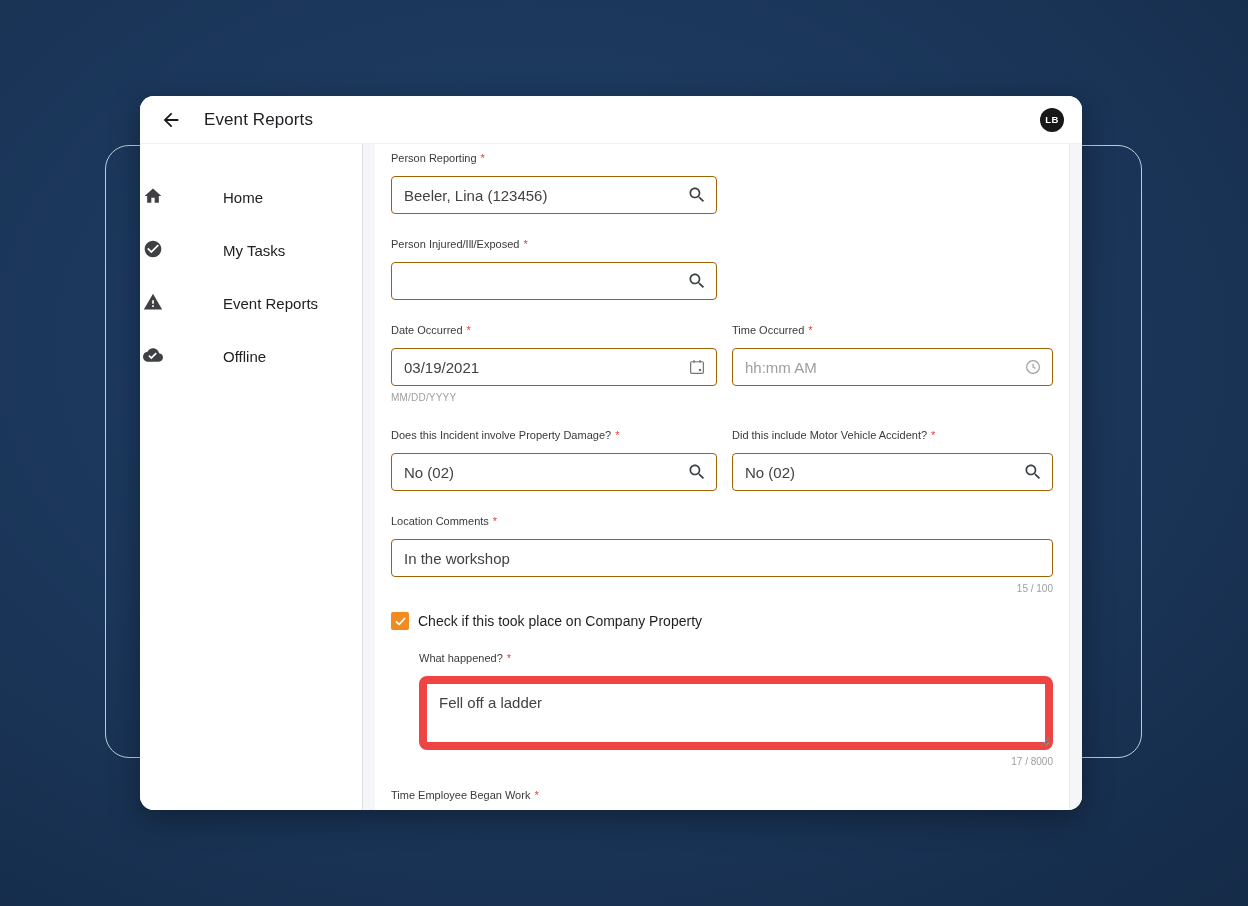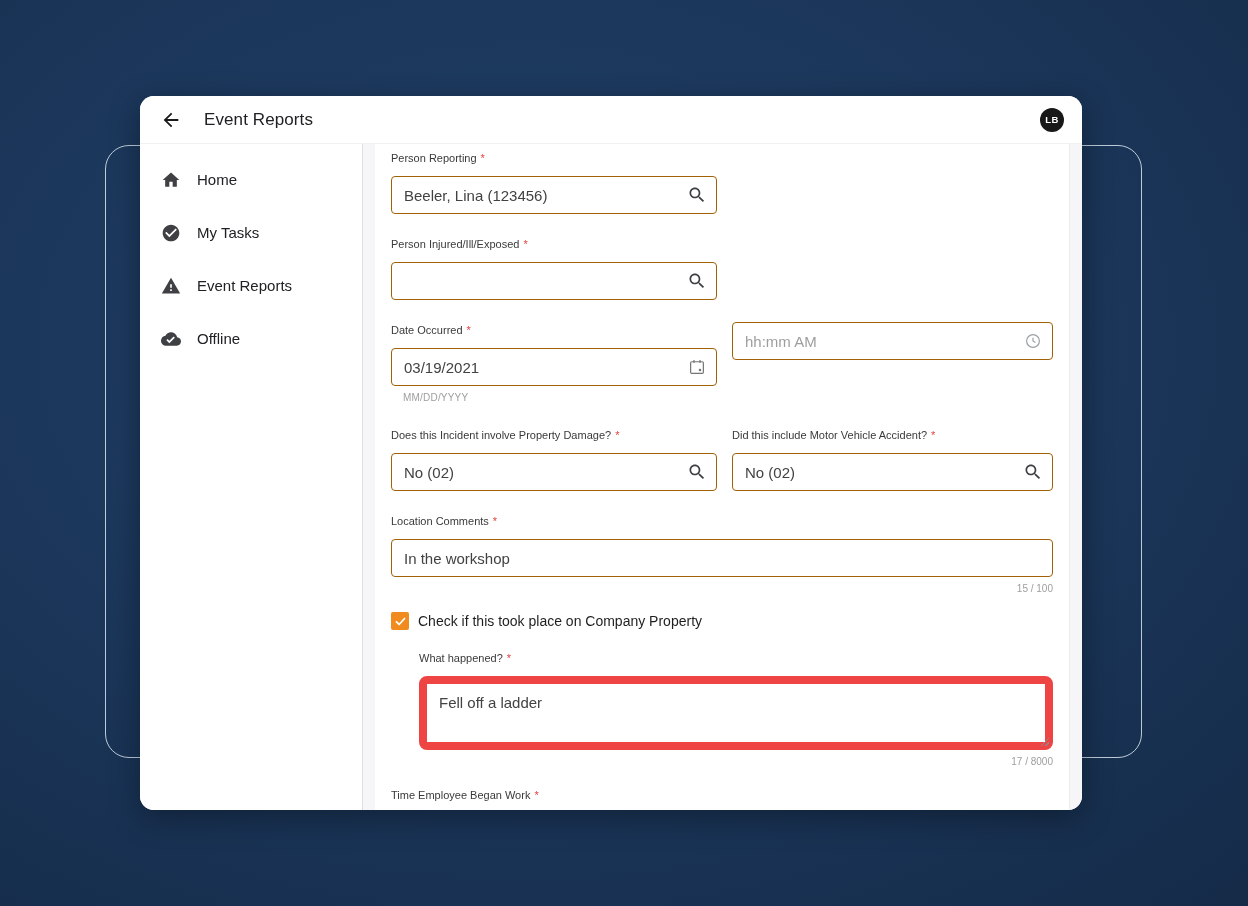--- a/index.html
+++ b/index.html
@@ -31,21 +31,21 @@
   .page-title { font-size:17px; font-weight:500; color:#202124; margin-left:20px; letter-spacing:0.1px; }
   .avatar {
     margin-left:auto; width:24px; height:24px; border-radius:50%;
     background:#181818; color:#ffffff; font-size:9.5px; font-weight:bold;
     display:flex; align-items:center; justify-content:center; letter-spacing:0.3px; cursor:pointer;
   }
 
   .body-row { display:flex; height:666px; }
 
   .sidebar { width:222px; padding-top:9px; background:#fff; flex:none; }
-  .nav-item { height:53px; display:flex; align-items:center; padding-left:21px; cursor:pointer; }
+  .nav-item { height:53px; display:flex; align-items:flex-end; padding-left:3px; cursor:pointer;gap:44px; }
   .nav-icon { width:20px; height:20px; flex:none; display:flex; align-items:center; justify-content:center; }
   .nav-icon svg { fill:#3f4043; }
   .nav-label { margin-left:16px; font-size:15px; color:#202124; }
 
   .gutter { flex:none; background:#f6f6f8; }
   .gutter.left  { width:13px; border-left:1px solid #dfdfe3; }
   .gutter.right { width:13px; border-left:1px solid #ececef; }
 
   .content { flex:1; padding:6px 16px 0 16px; background:#fff; overflow:hidden; }
 
@@ -61,21 +61,21 @@
   .text-input::placeholder { color:#9e9e9e; opacity:1; }
   .input-icon { position:absolute; right:10px; top:9px; width:20px; height:20px; cursor:pointer; display:flex; align-items:center; justify-content:center; }
 
   .mb-field { margin-bottom:22px; }
   .w-narrow { width:326px; }
 
   .row { display:flex; }
   .row .col1 { width:326px; flex:none; margin-right:15px; }
   .row .col2 { flex:1; }
 
-  .helper-text { font-size:10px; color:#9e9e9e; margin-top:6px; letter-spacing:0.2px;margin-left:12px; }
+  .helper-text { font-size:10px; color:#9e9e9e; margin-top:6px; letter-spacing:0.2px; }
   .counter { font-size:10px; color:#9e9e9e; text-align:right; margin-top:6px; }
 
   .row-spacer { height:24px; }
 
   .checkbox-row { display:flex; align-items:center; margin:18px 0 0 0; cursor:pointer; }
   .checkbox-box {
     width:18px; height:18px; border-radius:2px; background:#f28b1f; flex:none;
     display:flex; align-items:center; justify-content:center;
   }
   .checkbox-label { margin-left:9px; font-size:14px; color:#1f1f1f; }
@@ -192,20 +192,23 @@
                 <rect x="3.5" y="5" width="17" height="15.5" rx="1.5"></rect>
                 <line x1="8" y1="2.5" x2="8" y2="6.5"></line>
                   <line x1="16" y1="2.5" x2="16" y2="6.5"></line>
                 <rect x="14.5" y="14.5" width="3" height="3" fill="#757575" stroke="none"></rect>
               </svg>
             </span>
           </div>
           <div class="helper-text">MM/DD/YYYY</div>
         </div>
         <div class="col2">
+          <div class="field-label">
+            <span>Time Occurred</span><span class="req">*</span>
+          </div>
           <div class="input-wrap">
             <input class="text-input" type="text" placeholder="hh:mm AM" style="">
             <span class="input-icon">
               <svg width="18" height="18" viewBox="0 0 24 24" fill="none" stroke="#9aa0a6" stroke-width="1.6">
                 <circle cx="12" cy="12" r="8.5"></circle>
                   <path d="M12 7.5V12l3.2 2"></path>
               </svg>
             </span>
           </div>
         </div>

